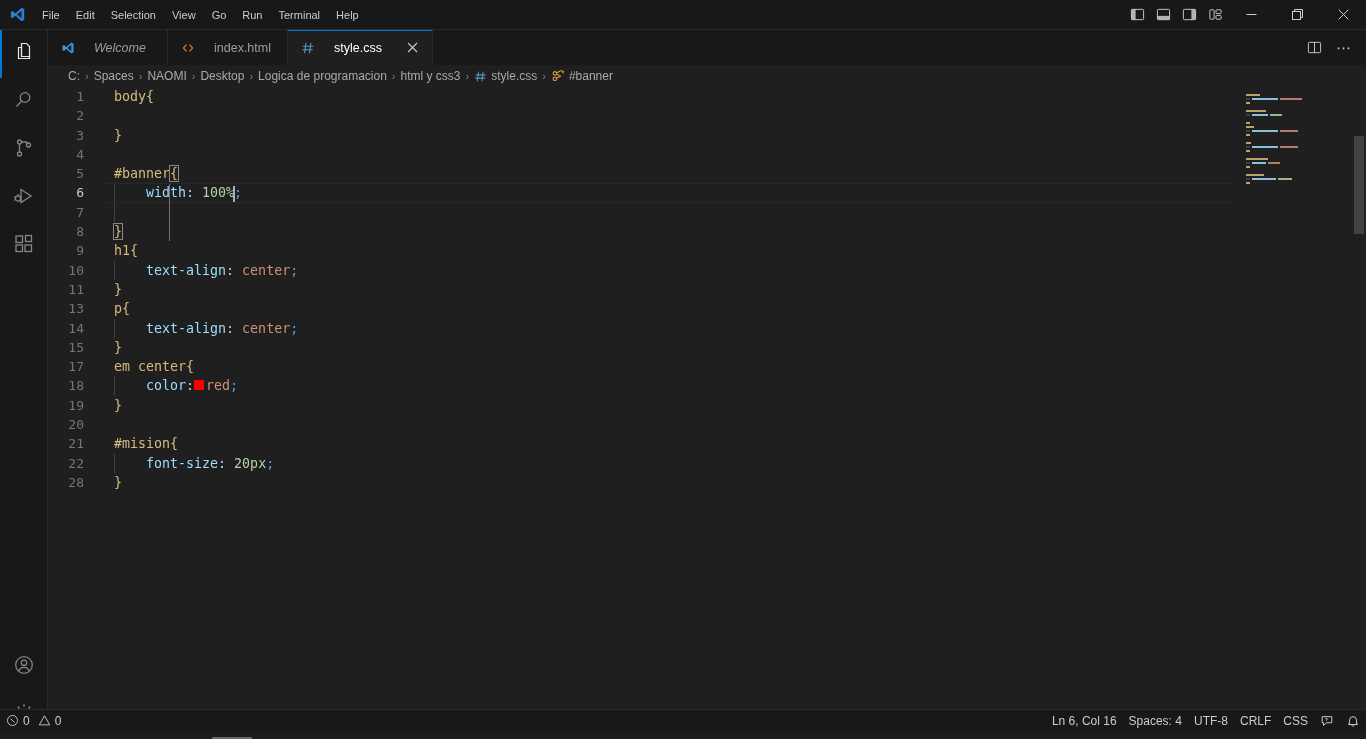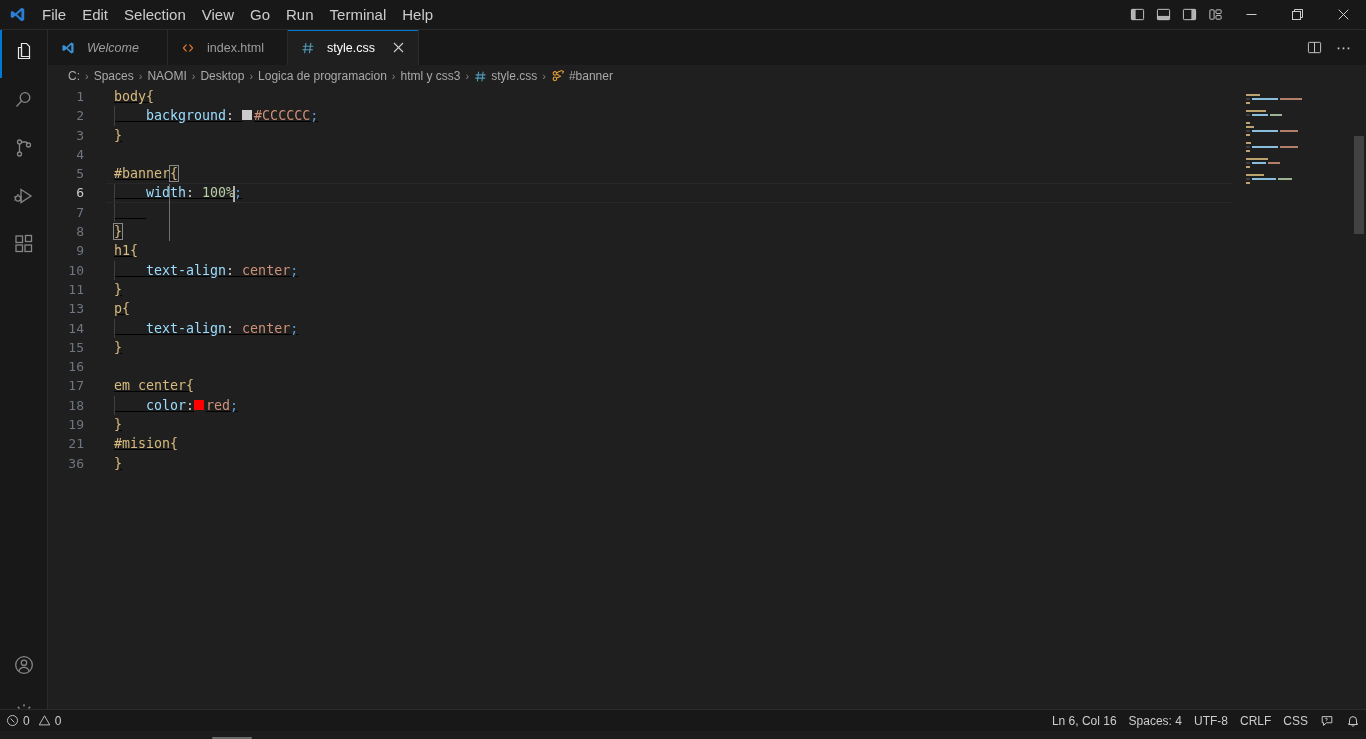--- a/index.html
+++ b/index.html
@@ -15,21 +15,21 @@
   #titlebar {
     height: 30px; background: #181818;
     display: flex; align-items: center;
     border-bottom: 1px solid #2b2b2b;
     position: relative;
   }
   #vs-logo { width: 34px; display: flex; align-items: center; justify-content: center; }
   #vs-logo svg { width: 17px; height: 17px; }
   #menu { display: flex; align-items: center; height: 30px; }
   .menu-item {
-    color: #cccccc; font-size: 15px; padding: 0 8px;
+    color: #cccccc; font-size: 11px; padding: 0 8px;
     line-height: 30px; cursor: default; white-space: nowrap;
   }
   #window-title {
     position: absolute; left: 0; right: 0; text-align: center;
     color: #bbbbbb; font-size: 12.5px; pointer-events: none;
   }
   #title-right {
     margin-left: auto; display: flex; align-items: center; height: 30px;
     position: relative; z-index: 2;
   }
@@ -62,21 +62,21 @@
   }
   #act-bottom { margin-top: auto; }
 
   
   #editorarea { flex: 1; display: flex; flex-direction: column; background: #1e1e1e; min-width: 0; }
 
   
   #tabsrow { height: 35px; background: #181818; display: flex; align-items: stretch; position: relative; }
   #tabs { display: flex; align-items: stretch; }
   .tab {
-    display: flex; align-items: center; gap: 11px;
+    display: flex; align-items: center; gap: 18px;
     padding: 0 10px 0 12px; min-width: 120px;
     background: #181818; color: #9d9d9d;
     border-right: 1px solid #2b2b2b;
     font-size: 12.5px; position: relative; white-space: nowrap;
   }
   .tab.active {
     background: #1f1f1f; color: #ffffff;
   }
   .tab.active::before {
     content: ""; position: absolute; left: 0; right: 0; top: 0; height: 1px; background: #0078d4;
@@ -122,21 +122,21 @@
   .code-line.current::after {
     content: ""; position: absolute; left: 58px; right: 0; top: 0; bottom: 0;
     border-top: 1px solid #282828; border-bottom: 1px solid #282828;
     pointer-events: none;
   }
   .lnum {
     width: 58px; text-align: right; padding-right: 22px;
     color: #6e7681; flex-shrink: 0; font-size: 13px;
   }
   .code-line.current .lnum { color: #cccccc; }
-  .codetext { position: relative; padding-left: 8px; text-decoration: underline; }
+  .codetext { position: relative; padding-left: 8px; }
 
   
   .t-sel    { color: #d7ba7d; }
   .t-prop   { color: #9cdcfe; }
   .t-val    { color: #ce9178; }
   .t-num    { color: #b5cea8; }
   .t-punc   { color: #cccccc; }
   .t-brace  { color: #d7ba7d; }
   .t-semi   { color: #569cd6; }
 
@@ -420,39 +420,40 @@
           </svg>
         </span>
         <span>#banner</span>
       </span>
     </div>
 
     <div id="editor">
       <div id="codewrap">
         <div id="codelines">
             <div class="code-line"><span class="lnum">1</span><span class="codetext"><span class="t-sel">body</span><span class="t-brace">{</span></span></div>
-            <div class="code-line"><span class="lnum">2</span><span class="codetext"><span class="indent-guide" style="left: 8px;"></span><span>    </span><span class="t-prop">background</span><span class="t-punc">: </span><span class="swatch" style="background: rgb(204, 204, 204);"></span><span class="t-val">#CCCCCC</span><span class="t-semi">;</span></span></div>
+            <div class="code-line"><span class="lnum">2</span></div>
             <div class="code-line"><span class="lnum">3</span><span class="codetext"><span class="t-brace">}</span></span></div>
             <div class="code-line"><span class="lnum">4</span><span class="codetext"></span></div>
             <div class="code-line"><span class="lnum">5</span><span class="codetext"><span class="t-sel">#banner</span><span class="t-brace bracket-box">{</span></span></div>
             <div class="code-line current"><span class="lnum">6</span><span class="codetext"><span class="indent-guide" style="left: 8px;"></span><span>    </span><span class="t-prop">width</span><span class="t-punc">: </span><span class="t-num">100%</span><span class="cursor"></span><span class="t-semi">;</span></span></div>
             <div class="code-line"><span class="lnum">7</span><span class="codetext"><span class="indent-guide" style="left: 8px;"></span><span>    </span></span></div>
             <div class="code-line"><span class="lnum">8</span><span class="codetext"><span class="t-brace bracket-box">}</span></span></div>
             <div class="code-line"><span class="lnum">9</span><span class="codetext"><span class="t-sel">h1</span><span class="t-brace">{</span></span></div>
             <div class="code-line"><span class="lnum">10</span><span class="codetext"><span class="indent-guide" style="left: 8px;"></span><span>    </span><span class="t-prop">text-align</span><span class="t-punc">: </span><span class="t-val">center</span><span class="t-semi">;</span></span></div>
             <div class="code-line"><span class="lnum">11</span><span class="codetext"><span class="t-brace">}</span></span></div>
             <div class="code-line"><span class="lnum">13</span><span class="codetext"><span class="t-sel">p</span><span class="t-brace">{</span></span></div>
             <div class="code-line"><span class="lnum">14</span><span class="codetext"><span class="indent-guide" style="left: 8px;"></span><span>    </span><span class="t-prop">text-align</span><span class="t-punc">: </span><span class="t-val">center</span><span class="t-semi">;</span></span></div>
             <div class="code-line"><span class="lnum">15</span><span class="codetext"><span class="t-brace">}</span></span></div>
-            <div class="code-line"><span class="lnum">16</span><span class="codetext"></span></div>
             <div class="code-line"><span class="lnum">17</span><span class="codetext"><span class="t-sel">em center</span><span class="t-brace">{</span></span></div>
             <div class="code-line"><span class="lnum">18</span><span class="codetext"><span class="indent-guide" style="left: 8px;"></span><span>    </span><span class="t-prop">color</span><span class="t-punc">:</span><span class="swatch" style="background: rgb(255, 0, 0);"></span><span class="t-val">red</span><span class="t-semi">;</span></span></div>
             <div class="code-line"><span class="lnum">19</span><span class="codetext"><span class="t-brace">}</span></span></div>
+            <div class="code-line"><span class="lnum">20</span><span class="codetext"></span></div>
             <div class="code-line"><span class="lnum">21</span><span class="codetext"><span class="t-sel">#mision</span><span class="t-brace">{</span></span></div>
-            <div class="code-line"><span class="lnum">36</span><span class="codetext"><span class="t-brace">}</span></span></div>
+            <div class="code-line"><span class="lnum">22</span><span class="codetext"><span class="indent-guide" style="left: 8px;"></span><span>    </span><span class="t-prop">font-size</span><span class="t-punc">: </span><span class="t-num">20px</span><span class="t-semi">;</span></span></div>
+            <div class="code-line"><span class="lnum">28</span><span class="codetext"><span class="t-brace">}</span></span></div>
           </div>
       <div class="indent-guide" style="position: absolute; left: 121px; top: 96.5px; height: 57.9px; background: rgb(112, 112, 112);"></div>
         </div>
       <div id="minimap">
         <div id="mm-lines">
             <div class="mm-line">
               <span class="mm-block" style="width: 14px; background: rgb(215, 186, 125); opacity: 0.85;"></span>
             </div>
             <div class="mm-line">
               <span class="mm-block" style="width: 4px; background: rgb(68, 68, 68); opacity: 0.85;"></span>

